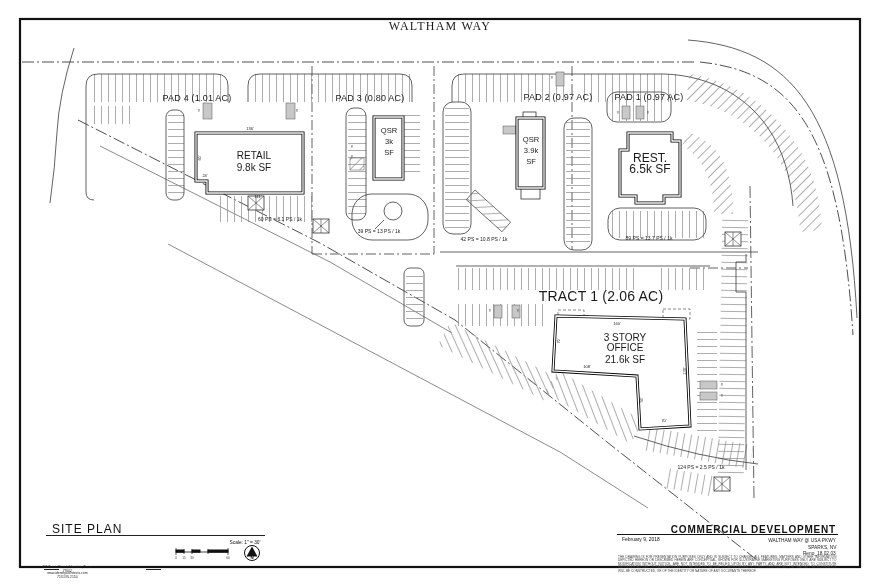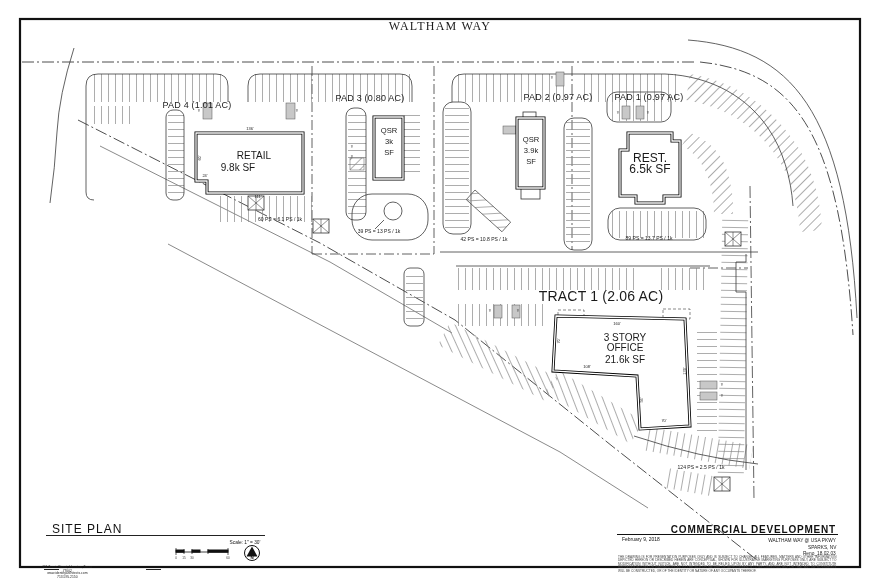--- a/index.html
+++ b/index.html
@@ -220,28 +220,28 @@
       <path d="M176,548 V555 M184,549 V554 M192,549 V554 M208,549 V554 M228,548 V555" stroke-width="0.7" fill="none"></path>
     </g>
     <g>
       <circle cx="252" cy="553" r="7.5" fill="#fff" stroke="#111" stroke-width="1"></circle>
       <polygon points="252,546.5 246.5,556.5 257.5,556.5" fill="#111"></polygon>
     </g>
   </svg>
 
   <div class="lbl road" style="left:440px;top:26px;font-family:Liberation Serif, serif;">WALTHAM WAY</div>
 
-  <div class="lbl pad" style="left:197px;top:105px;">PAD 4 (1.01 AC)</div>
+  <div class="lbl pad" style="left:197px;top:98px;">PAD 4 (1.01 AC)</div>
   <div class="lbl pad" style="left:370px;top:98px;">PAD 3 (0.80 AC)</div>
   <div class="lbl pad" style="left:546px;top:97px;margin-left:12px;">PAD 2 (0.97 AC)</div>
   <div class="lbl pad" style="left:649px;top:97px;">PAD 1 (0.97 AC)</div>
   <div class="lbl tract" style="left:601px;top:296px;">TRACT 1 (2.06 AC)</div>
 
   <div class="lbl bl" style="left:254px;top:155px;">RETAIL</div>
-  <div class="lbl bl" style="left:238px;top:167px;">9.8k SF</div>
+  <div class="lbl bl" style="left:254px;top:167px;">9.8k SF</div>
 
   <div class="lbl bls" style="left:389px;top:131px;">QSR</div>
   <div class="lbl bls" style="left:389px;top:142px;">3k</div>
   <div class="lbl bls" style="left:389px;top:153px;">SF</div>
 
   <div class="lbl bls" style="left:531px;top:140px;">QSR</div>
   <div class="lbl bls" style="left:531px;top:151px;">3.9k</div>
   <div class="lbl bls" style="left:531px;top:162px;">SF</div>
 
   <div class="lbl blr" style="left:650px;top:158px;">REST.</div>

